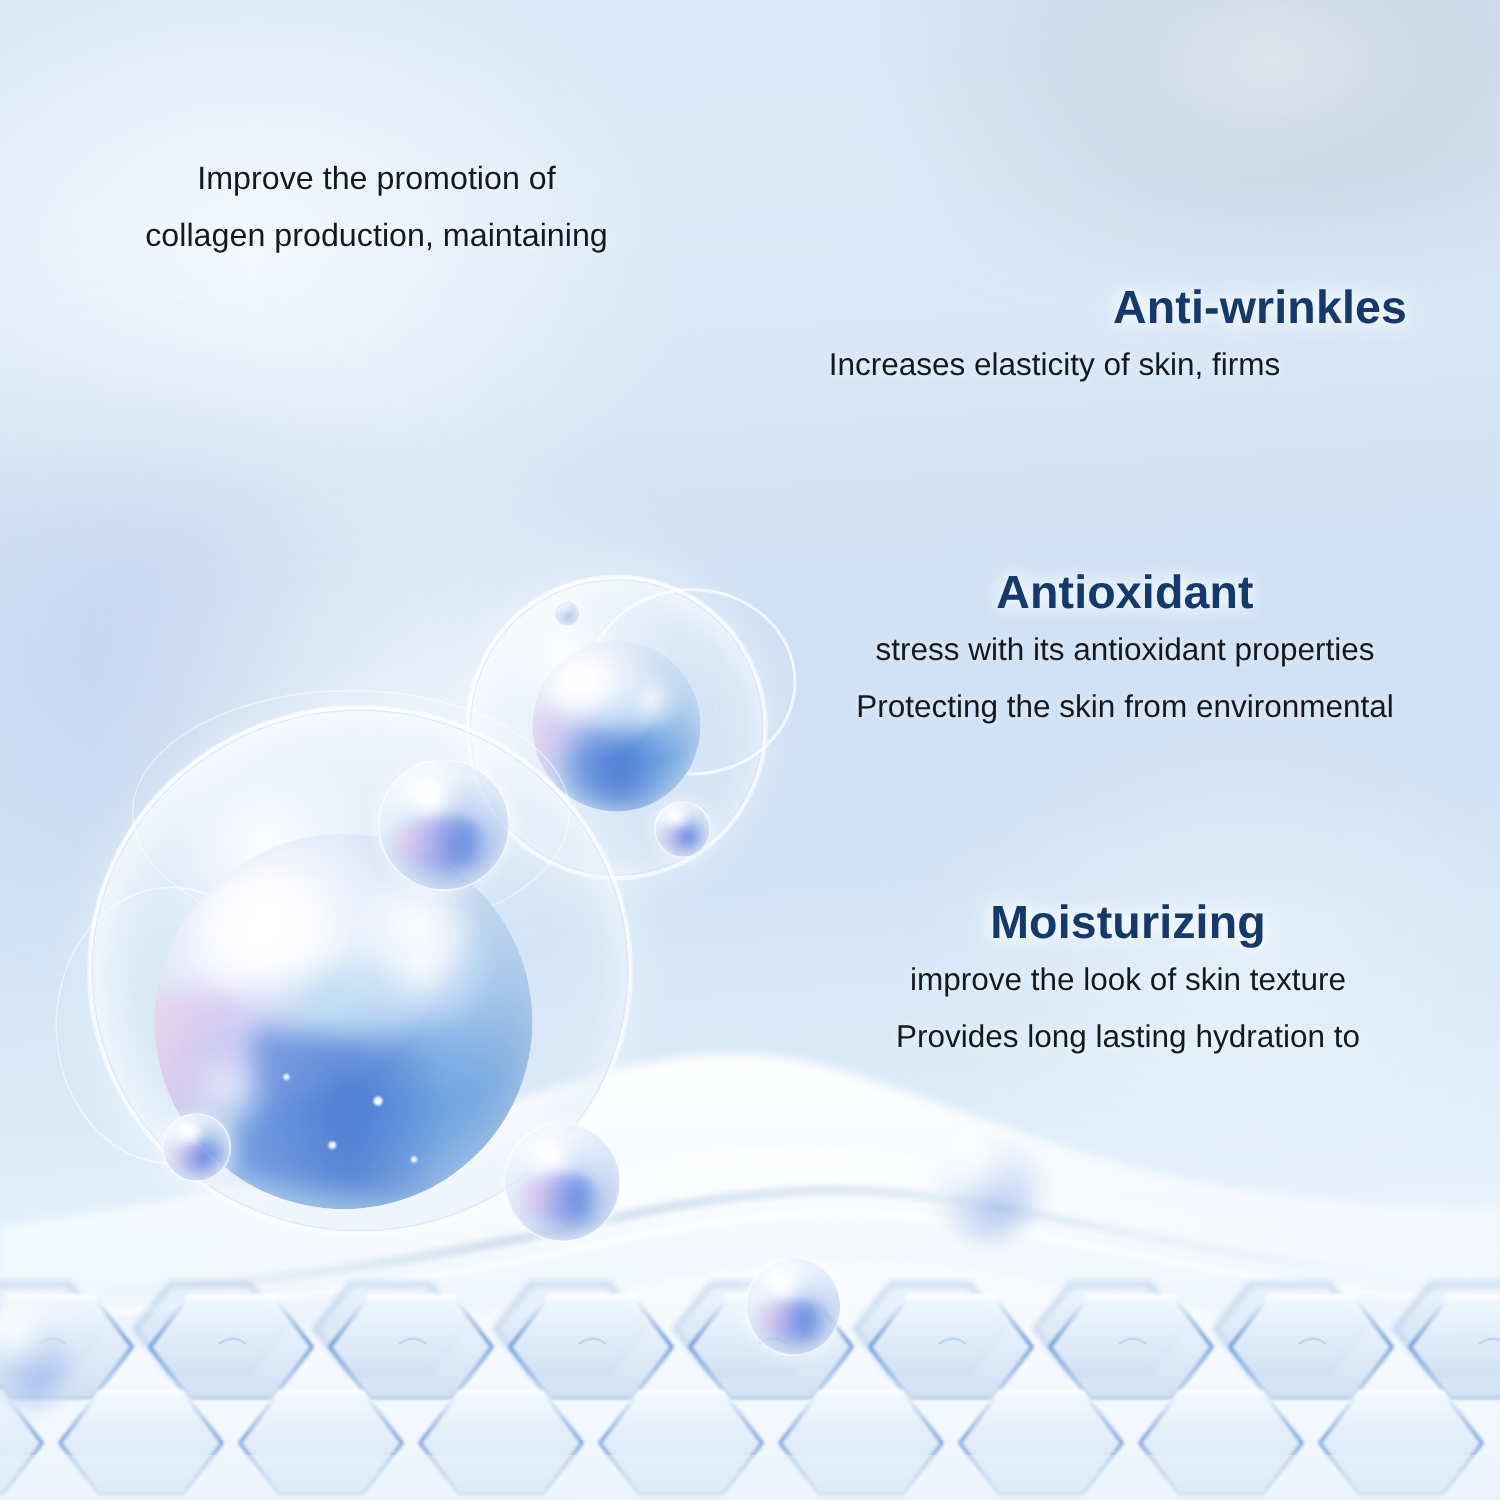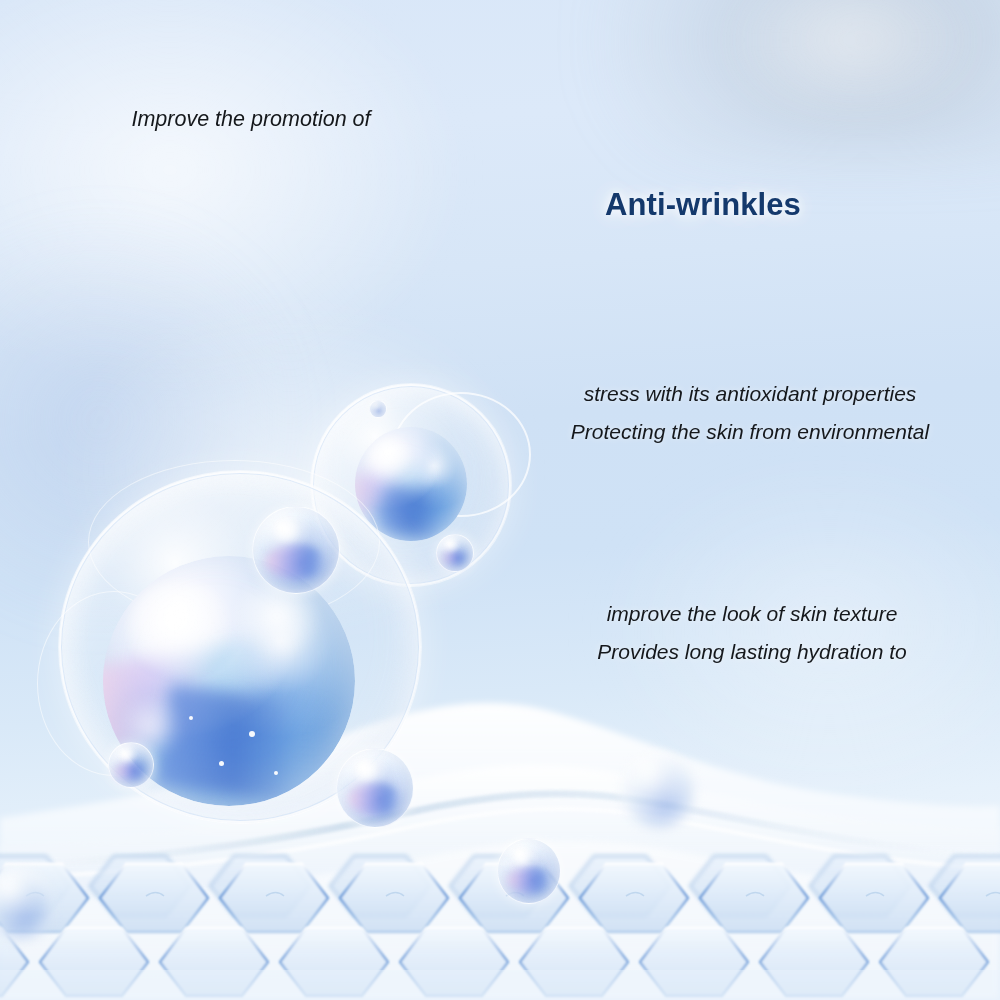--- a/index.html
+++ b/index.html
@@ -170,29 +170,28 @@
     white-space:nowrap;
     text-shadow:
       0 0 10px rgba(255,255,255,.95),
       0 0 20px rgba(255,255,255,.85),
       0 0 32px rgba(255,255,255,.60);
   }
   .body-line{
     color:#15181c;
     white-space:nowrap;
     text-shadow:0 0 7px rgba(255,255,255,.62);
-    font-style:italic;
   }
 
   #b1{left:26px;top:100px;width:450px;}
   #b1 .heading{font-size:33px;line-height:40px;}
   #b1 .body-line{font-size:21.5px;line-height:38px;}
 
   #b2{left:468px;top:185px;width:470px;}
-  #b2 .heading{font-size:31px;line-height:40px;}
+  #b2 .heading{font-size:31px;line-height:40px;text-align:right;}
   #b2 .body-line{font-size:21px;line-height:38px;}
 
   #b3{left:520px;top:375px;width:460px;}
   #b3 .heading{font-size:31px;line-height:40px;}
   #b3 .body-line{font-size:21px;line-height:38px;}
 
   #b4{left:522px;top:595px;width:460px;}
   #b4 .heading{font-size:31px;line-height:40px;}
   #b4 .body-line{font-size:21px;line-height:38px;}
 </style>
@@ -390,29 +389,33 @@
 
   <div class="bubble drop" style="left:497px;top:838px;width:62px;height:64px;">
     <div class="drop-irid"></div>
     <div class="drop-hl"></div>
   </div>
 
   <div class="bubble ghost" style="left:-16px;top:868px;width:70px;height:74px;"></div>
 
   <div class="block" id="b1">
     <div class="body-line">Improve the promotion of</div>
+    <div class="body-line">collagen production, maintaining</div>
   </div>
 
   <div class="block" id="b2">
     <div class="heading">Anti-wrinkles</div>
+    <div class="body-line">Increases elasticity of skin, firms</div>
   </div>
 
   <div class="block" id="b3">
+    <div class="heading">Antioxidant</div>
     <div class="body-line">stress with its antioxidant properties</div>
     <div class="body-line">Protecting the skin from environmental</div>
   </div>
 
   <div class="block" id="b4">
+    <div class="heading">Moisturizing</div>
     <div class="body-line">improve the look of skin texture</div>
     <div class="body-line">Provides long lasting hydration to</div>
   </div>
 
 </div>
 
 </body></html>

